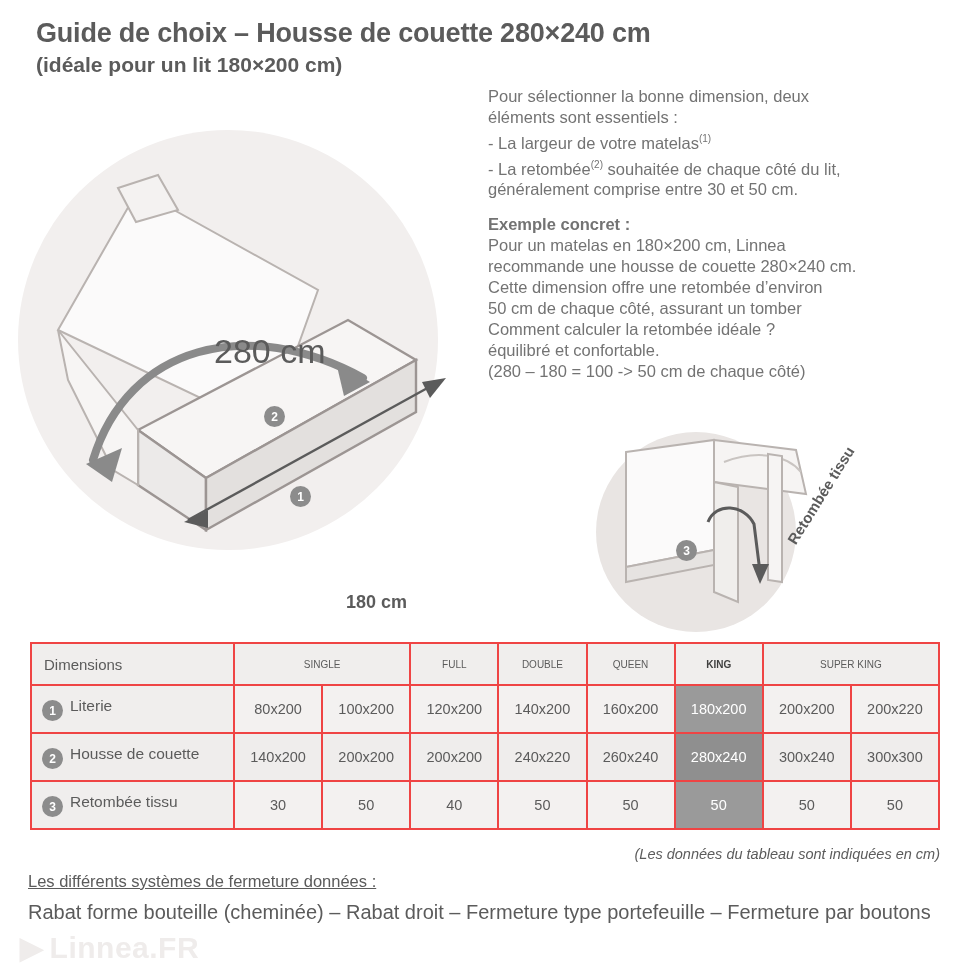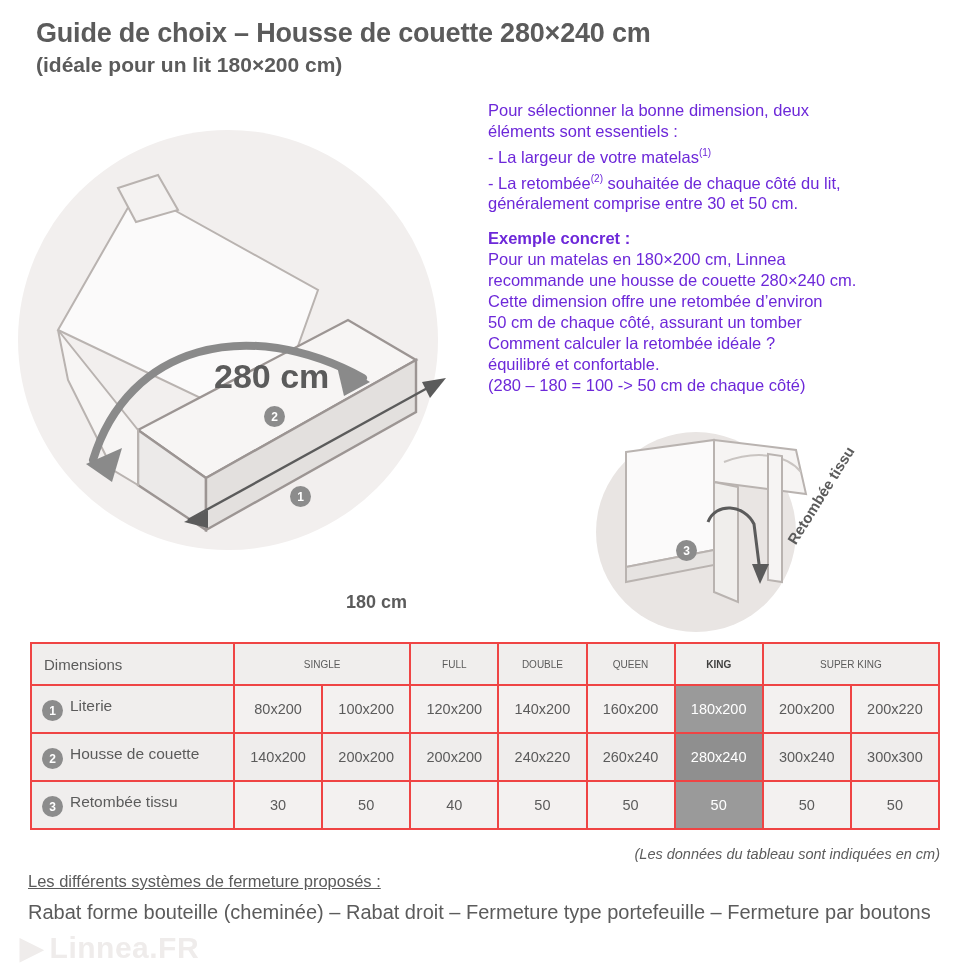--- a/index.html
+++ b/index.html
@@ -12,31 +12,31 @@
     overflow:hidden;
   }
   .page{position:relative;width:970px;height:971px;padding-left:16px;}
 
   
   .title-block{position:absolute;left:36px;top:18px;width:900px;}
   .title-main{font-size:27px;font-weight:bold;color:#5b5b5b;letter-spacing:-0.2px;}
   .title-sub{font-size:21px;font-weight:bold;color:#5b5b5b;margin-top:4px;}
 
   
-  .text-col{position:absolute;left:488px;top:100px;width:450px;font-size:16.5px;line-height:21px;color:#6d28d9;}
+  .text-col{position:absolute;left:488px;top:86px;width:450px;font-size:16.5px;line-height:21px;color:#737373;}
   .text-col p{margin:0;}
   .text-col .intro{margin-bottom:14px;}
   .text-col .bold{font-weight:bold;}
   .sup{font-size:10px;vertical-align:super;}
 
   
   .circle-ill{position:absolute;left:18px;top:130px;width:440px;height:440px;}
   .circle-bg{position:absolute;left:0;top:0;width:420px;height:420px;border-radius:50%;background:#f2efee;}
   .svg-abs{position:absolute;left:0;top:0;}
-  .lbl-280{position:absolute;left:196px;top:202px;font-size:34px;font-weight:bold;color:#5b5b5b;margin-top:25px;}
+  .lbl-280{position:absolute;left:196px;top:202px;font-size:34px;font-weight:normal;color:#5b5b5b;}
   .lbl-180{position:absolute;left:300px;top:462px;font-size:18px;font-weight:bold;color:#5b5b5b;margin-left:28px;}
   .badge{
     display:inline-flex;align-items:center;justify-content:center;
     width:21px;height:21px;border-radius:50%;
     background:#8c8c8c;color:#ffffff;font-size:12px;font-weight:bold;
     font-family:"Liberation Sans", sans-serif;
   }
   .badge-pos{position:absolute;}
 
   
@@ -206,21 +206,21 @@
           <td>50</td>
           <td>50</td>
         </tr>
       </tbody>
     </table>
   </div>
 
   <div class="table-note">(Les données du tableau sont indiquées en cm)</div>
 
   <div class="footer">
-    <div class="footer-title">Les différents systèmes de fermeture proposés :</div>
+    <div class="footer-title">Les différents systèmes de fermeture données :</div>
     <div class="footer-line">Rabat forme bouteille (cheminée) – Rabat droit – Fermeture type portefeuille – Fermeture par boutons</div>
   </div>
 
   <div class="watermark">
     <span class="tri">▶</span><span>Linnea.FR</span>
   </div>
 
 </div>
 
 </body></html>

